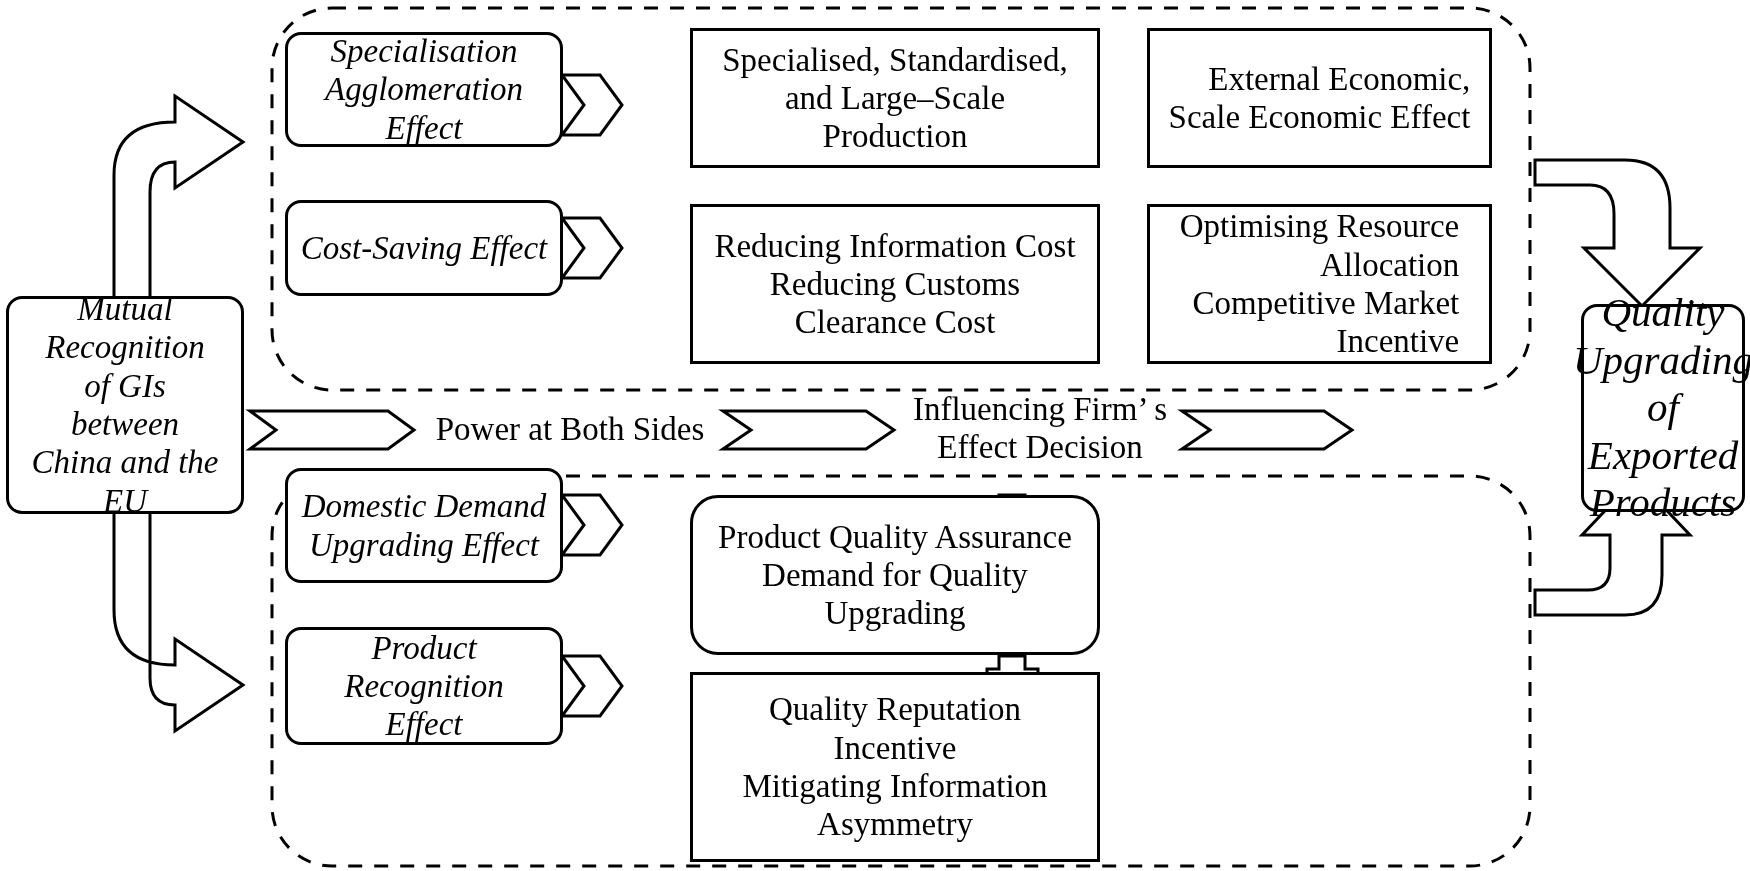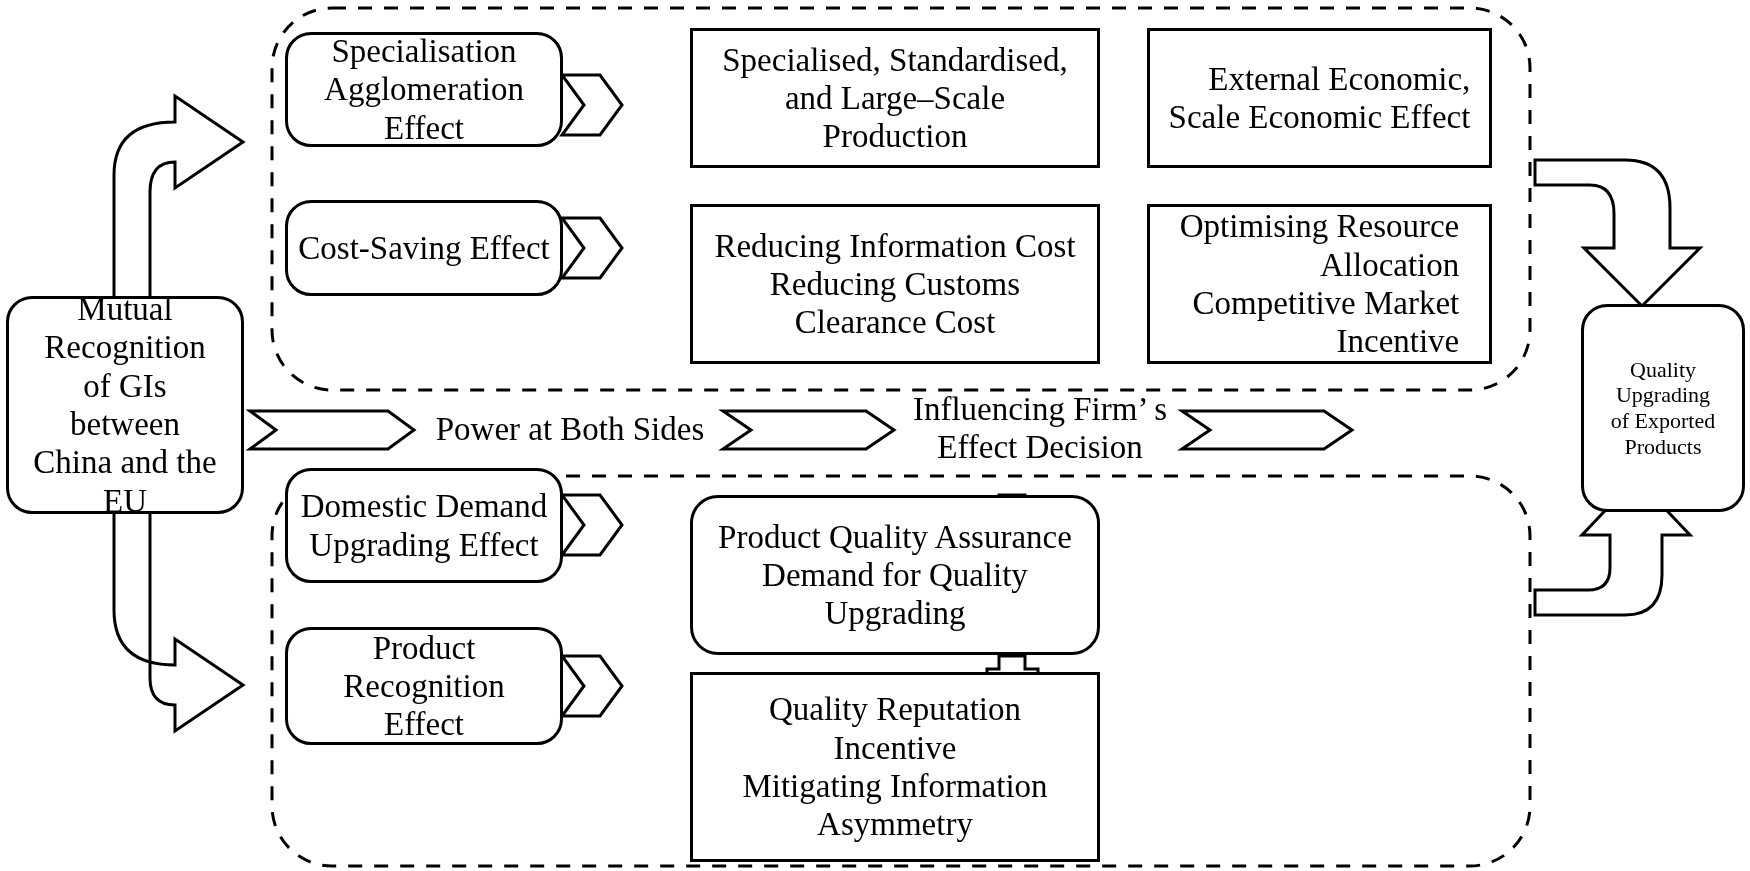--- a/index.html
+++ b/index.html
@@ -28,27 +28,27 @@
     box-sizing: border-box;
     display: flex;
     align-items: center;
     justify-content: center;
     text-align: center;
     border: 3px solid #000000;
     background: #ffffff;
     line-height: 1.16;
     white-space: pre-line;
   }
-  .node.rounded { border-radius: 26px; }
+  .node.rounded { border-radius: 16px; font-style: italic; }
   .node.sq { border-radius: 0; }
   .t-src      { font-size: 33px; }
   .t-effect   { font-size: 33px; }
   .t-mech     { font-size: 33px; }
   .t-outcome  { font-size: 33px; text-align: right; }
-  .t-result   { font-size: 22px; }
+  .t-result   { font-size: 41px; }
   .flow-label {
     position: absolute;
     text-align: center;
     font-size: 33px;
     line-height: 1.16;
     white-space: pre-line;
     background: transparent;
   }
 </style>
 </head>

